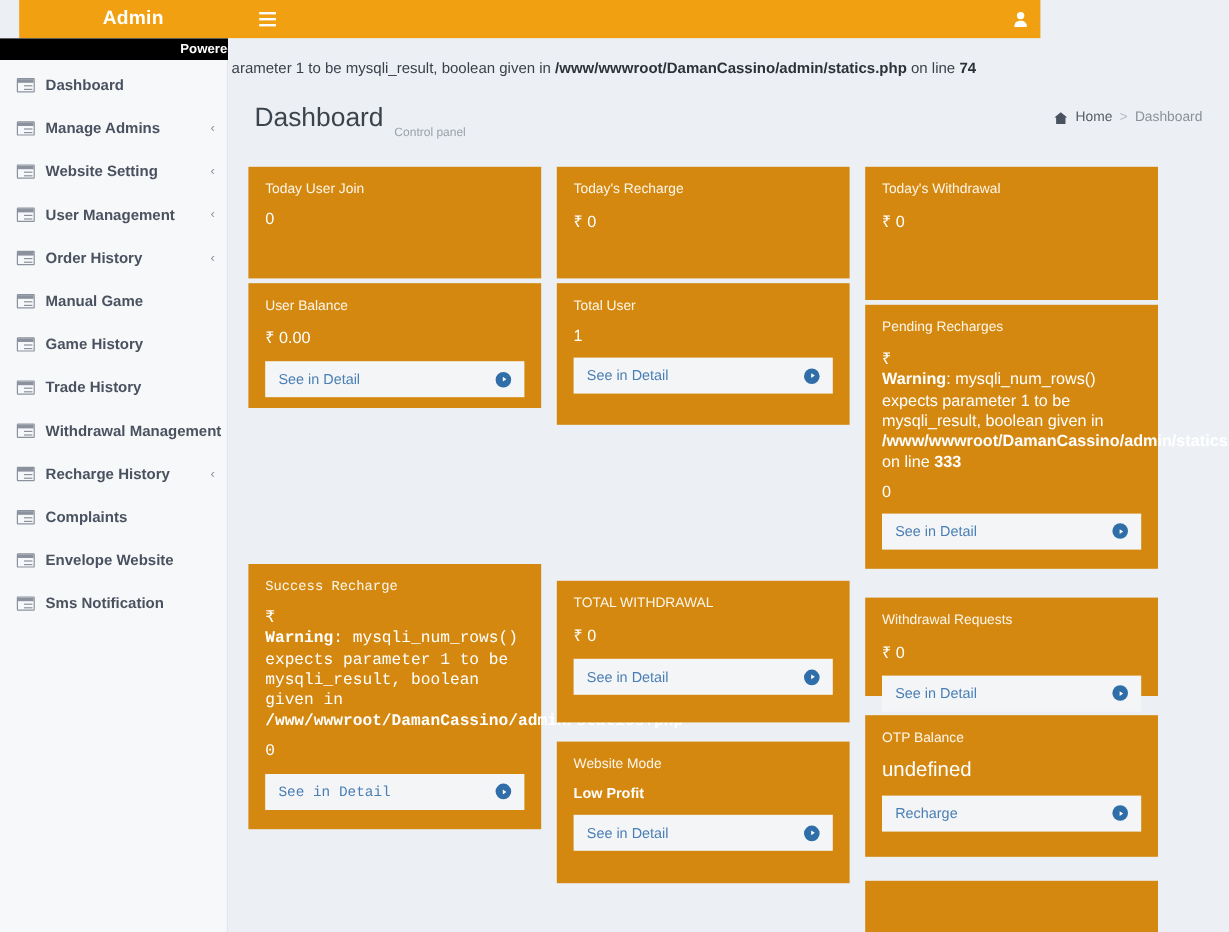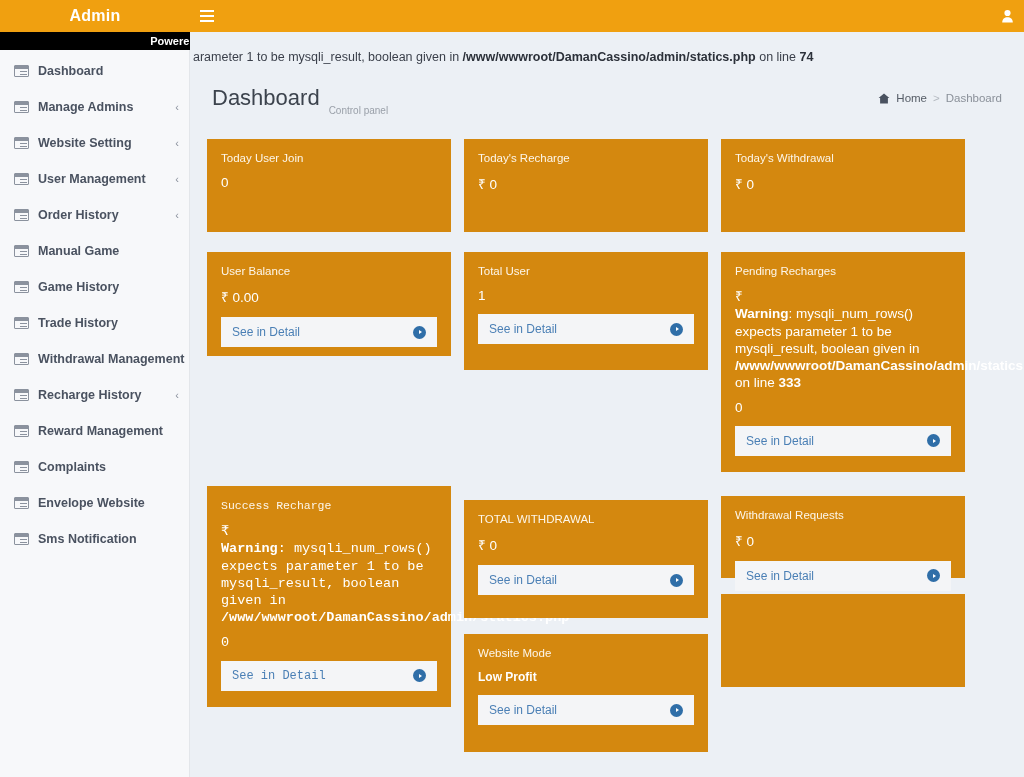--- a/index.html
+++ b/index.html
@@ -6,21 +6,21 @@
   html, body {
     width: 1024px; height: 777px;
     overflow: hidden;
     font-family: "Liberation Sans", sans-serif;
     background: #ecf0f5;
   }
   #app { position: relative; width: 1024px; height: 777px; }
 
   
   .topbar {
-    position: absolute; top: 0; left: 0; width: 1024px; height: 32px;
+    position: absolute; top: 0; left: 16px; width: 851px; height: 32px;
     background: #f0a010;
     display: flex; align-items: center;
   }
   .brand {
     width: 190px; height: 32px;
     display: flex; align-items: center; justify-content: center;
     color: #ffffff; font-size: 16px; font-weight: bold;
     letter-spacing: .2px;
   }
   .hamburger {
@@ -132,21 +132,21 @@
     position: absolute; top: 0; width: 244px;
   }
   .col-1 { left: 17px; }
   .col-2 { left: 274px; }
   .col-3 { left: 531px; }
 
   .card {
     background: #d4880f;
     color: #ffffff;
     padding: 13px 14px 14px 14px;
-    margin-bottom: 20px;
+    margin-bottom: 4px;
     position: relative;
   }
   .card-title {
     font-size: 11.5px; font-weight: normal;
     color: #fdf6ea;
     margin-bottom: 11px;
     white-space: nowrap;
   }
   .card-value {
     font-size: 13.5px; color: #ffffff; font-weight: normal;
@@ -277,24 +277,20 @@
       <span class="nav-label">Withdrawal Management</span>
 
     </div>
 
     <div class="nav-item">
       <span class="nav-ico"></span>
       <span class="nav-label">Recharge History</span>
       <span class="nav-chev">‹</span>
     </div>
 
-    <div class="nav-item">
-      <span class="nav-ico"></span>
-      <span class="nav-label">Reward Management</span>
-    </div>
 
     <div class="nav-item">
       <span class="nav-ico"></span>
       <span class="nav-label">Complaints</span>
     </div>
 
     <div class="nav-item">
       <span class="nav-ico"></span>
       <span class="nav-label">Envelope Website</span>
     </div>
@@ -390,21 +386,21 @@
           <div class="detail-btn">
             <span class="dlabel">See in Detail</span>
             <span class="dicon"></span>
           </div>
         </div>
 
       </div>
 
       <div class="col col-3">
 
-        <div class="card plain" style="height:93px;">
+        <div class="card plain" style="height:111px;">
           <div class="card-title">Today's Withdrawal</div>
           <div class="card-value">₹ 0</div>
         </div>
 
         <div class="card" style="padding-bottom:16px;margin-bottom:24px;">
           <div class="card-title">Pending Recharges</div>
           <div class="card-warn">
             <span class="rupee">₹</span>
             <span class="wline"><b>Warning</b><span>: mysqli_num_rows() expects parameter 1 to be mysqli_result, boolean given in</span></span>
             <span class="wpath">/www/wwwroot/DamanCassino/admin/statics.php</span>
@@ -419,20 +415,28 @@
 
         <div class="card over" style="height:82px;margin-bottom:16px;">
           <div class="card-title">Withdrawal Requests</div>
           <div class="card-value">₹ 0</div>
           <div class="detail-btn">
             <span class="dlabel">See in Detail</span>
             <span class="dicon"></span>
           </div>
         </div>
 
+        <div class="card over" style="height:118px;margin-bottom:20px;">
+          <div class="card-title">OTP Balance</div>
+          <div class="card-value big">undefined</div>
+          <div class="detail-btn">
+            <span class="dlabel">Recharge</span>
+            <span class="dicon"></span>
+          </div>
+        </div>
 
         <div class="card plain" style="height:93px;">
           
           
         </div>
 
       </div>
 
     </div>
   </div>

